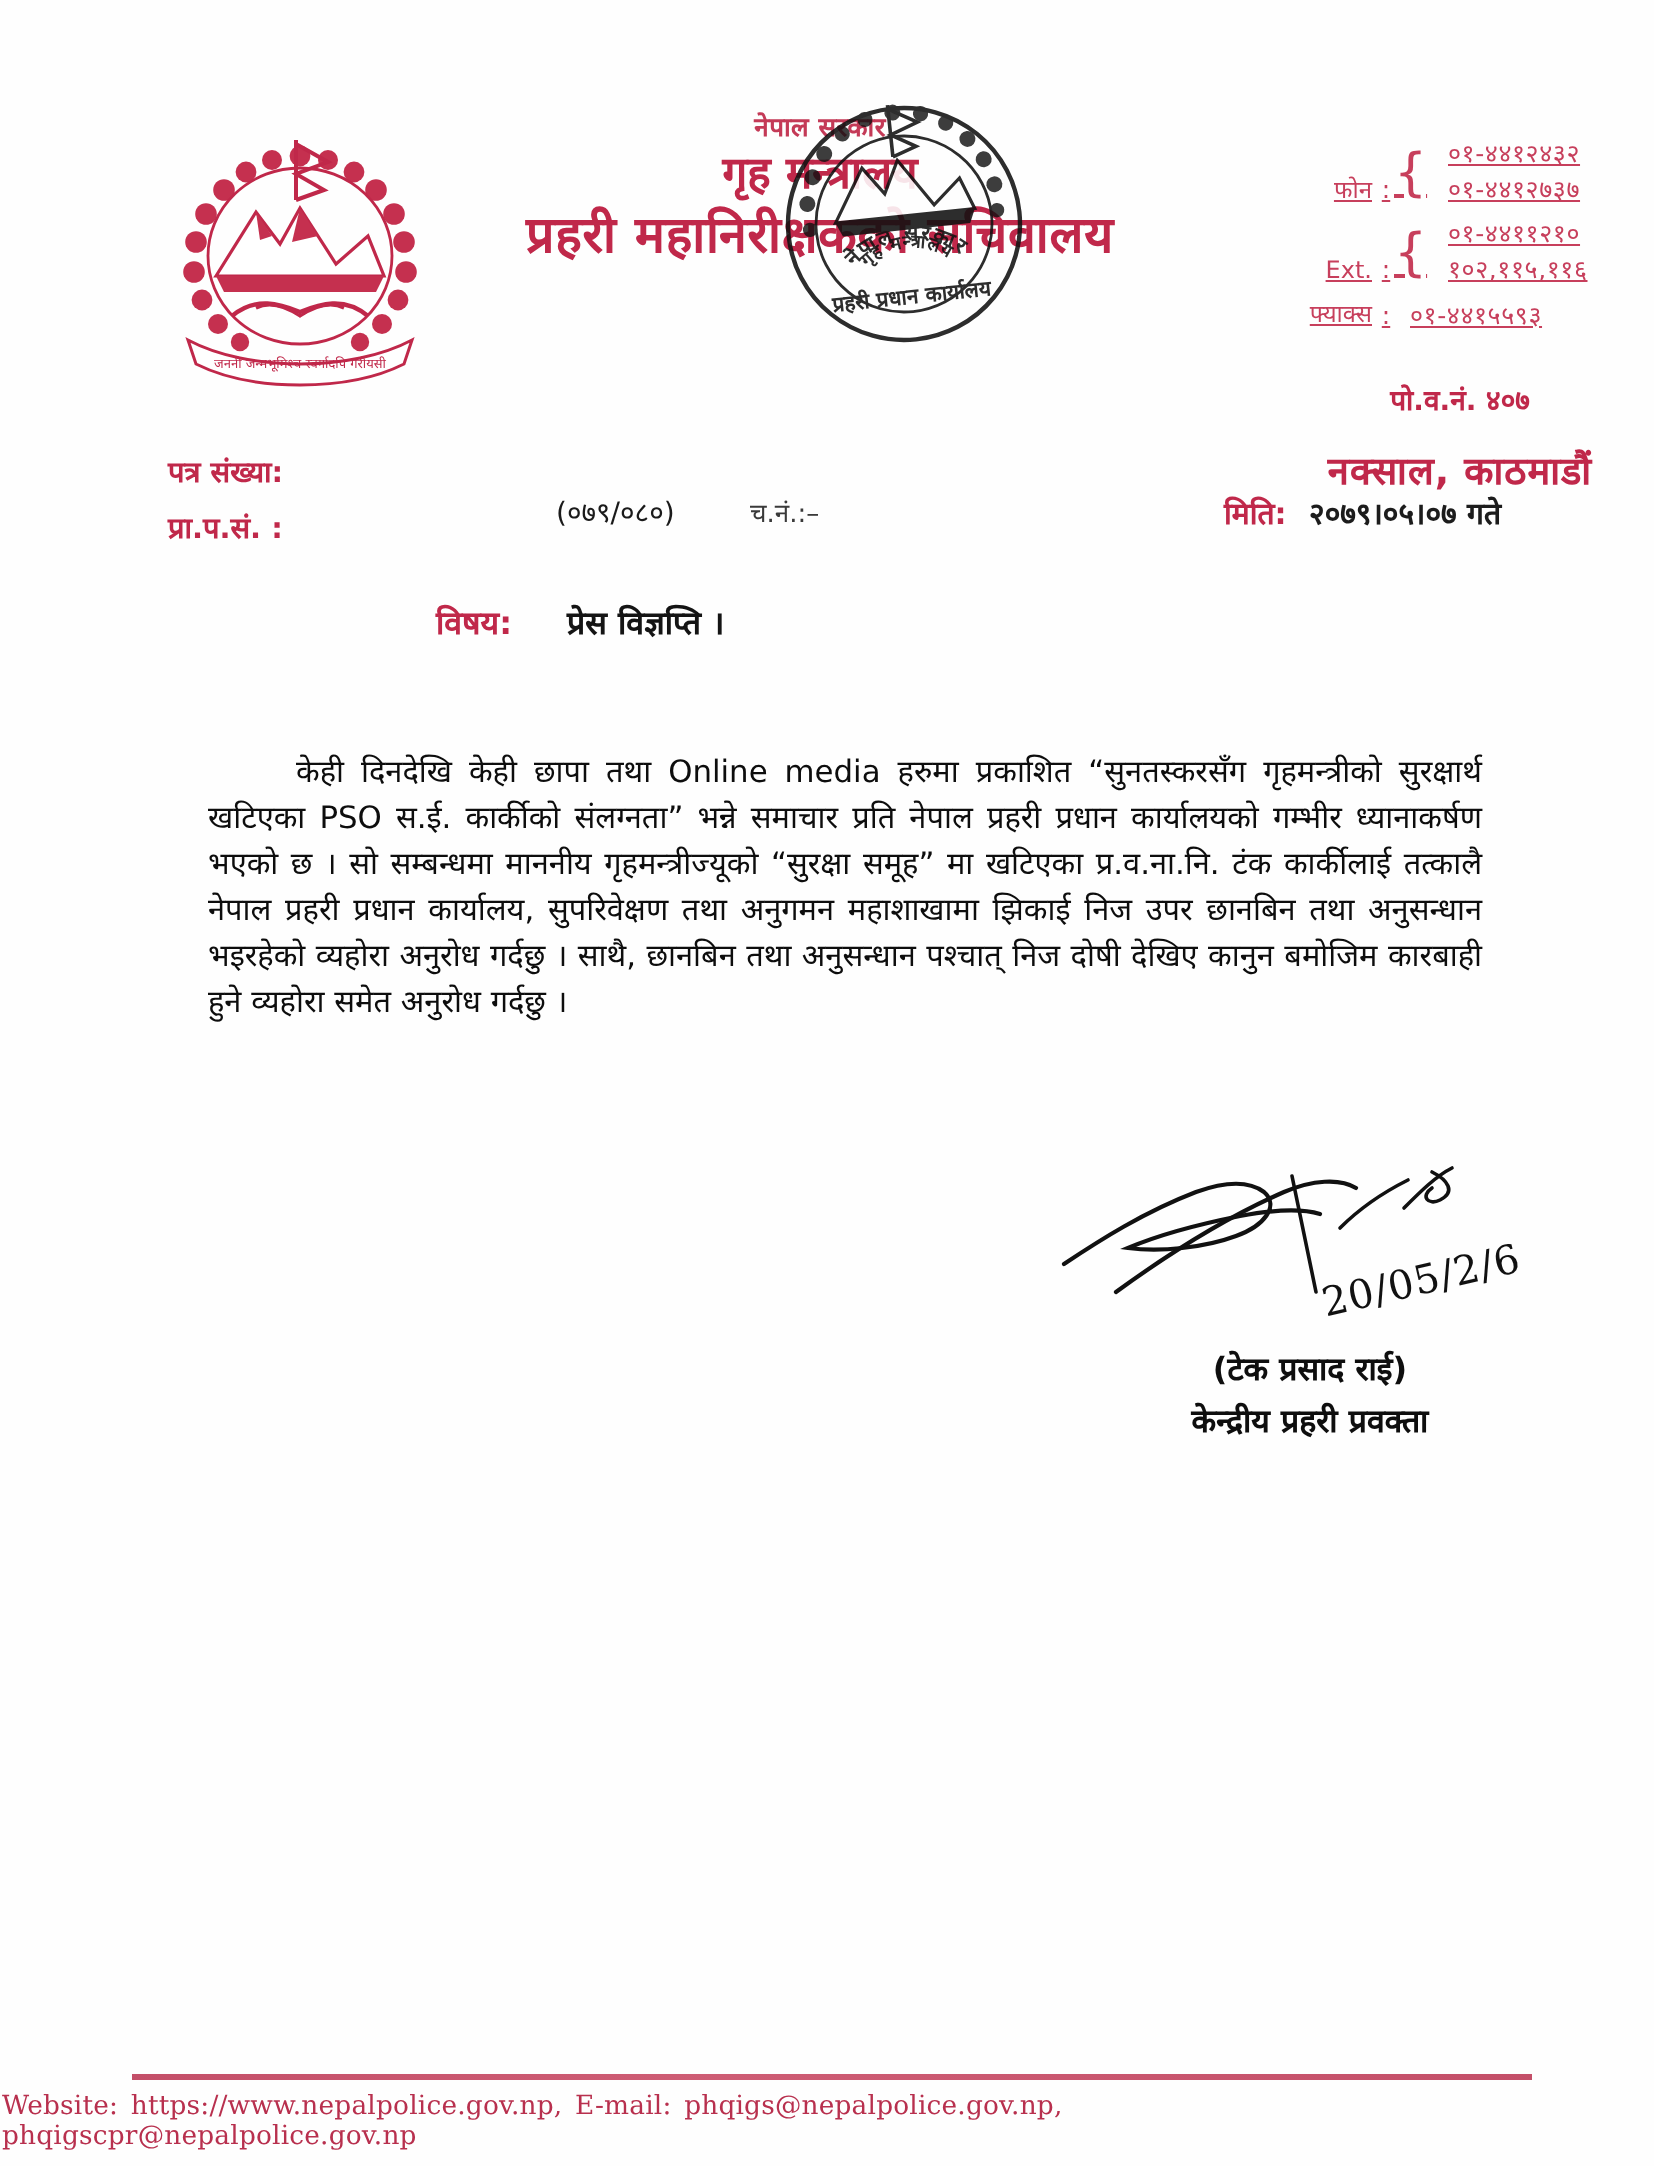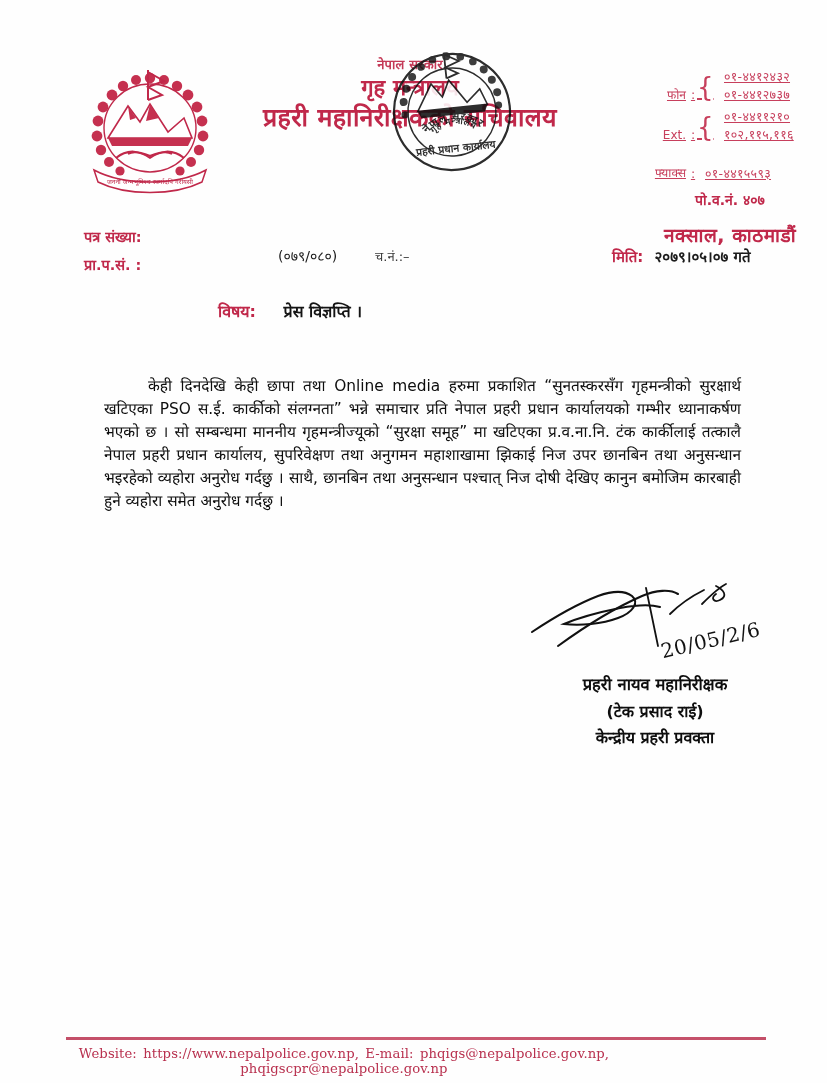--- a/index.html
+++ b/index.html
@@ -264,21 +264,20 @@
     width: 700px;
     height: 3px;
     background: linear-gradient(to right, #b9304e, #c5405c 40%, #b9304e);
     opacity: .85;
   }
   .footer-text {
     position: absolute;
     left: 0;
     top: 1046px;
     width: 688px;
-    text-align: center;
     font-family: "DejaVu Serif", serif;
     font-size: 13.2px;
     color: #b8304e;
     letter-spacing: .1px;
   }
   .footer-text .seg { padding: 0 1px; }
 </style>
 </head>
 <body>
 
@@ -398,21 +397,21 @@
         <div class="contact-colon">:</div>
         <div class="contact-pair">
           <div class="brace">{</div>
           <div class="contact-values">
             <span>०१-४४११२१०</span>
             <span>१०२,११५,११६</span>
           </div>
         </div>
       </div>
 
-      <div class="contact-row" style="margin-top:20px;">
+      <div class="contact-row" style="margin-top:4px;">
         <div class="contact-label">फ्याक्स</div>
         <div class="contact-colon">:</div>
         <div class="contact-single">०१-४४१५५९३</div>
       </div>
     </div>
 
     <div class="pobox">
       <div class="pobox-line1">पो.व.नं. ४०७</div>
       <div class="pobox-line2">नक्साल, काठमाडौं</div>
     </div>
@@ -450,21 +449,20 @@
           <path d="M38 66 C60 50, 90 30, 122 16 C136 10, 150 9, 158 14"></path>
           <path d="M126 8 L138 66" stroke-width="1.8"></path>
           <path d="M150 34 C160 24, 172 16, 184 10" stroke-width="1.8"></path>
           <path d="M182 24 C190 16, 198 8, 206 4" stroke-width="1.8"></path>
           <path d="M196 6 C204 10, 208 16, 200 20 C194 23, 190 18, 196 14" stroke-width="1.8"></path>
         </g>
       </svg>
       <div class="sig-date">20/05/2/6</div>
     </div>
     <div class="sig-name-block">
-      <div class="sig-line rank">प्रहरी नायव महानिरीक्षक</div>
       <div class="sig-line person">(टेक प्रसाद राई)</div>
       <div class="sig-line role">केन्द्रीय प्रहरी प्रवक्ता</div>
     </div>
   </div>
 
   <div class="footer-rule"></div>
   <div class="footer-text">
     <span class="seg">Website:</span>
     <span class="seg">https://www.nepalpolice.gov.np,</span>
     <span class="seg">E-mail:</span>

